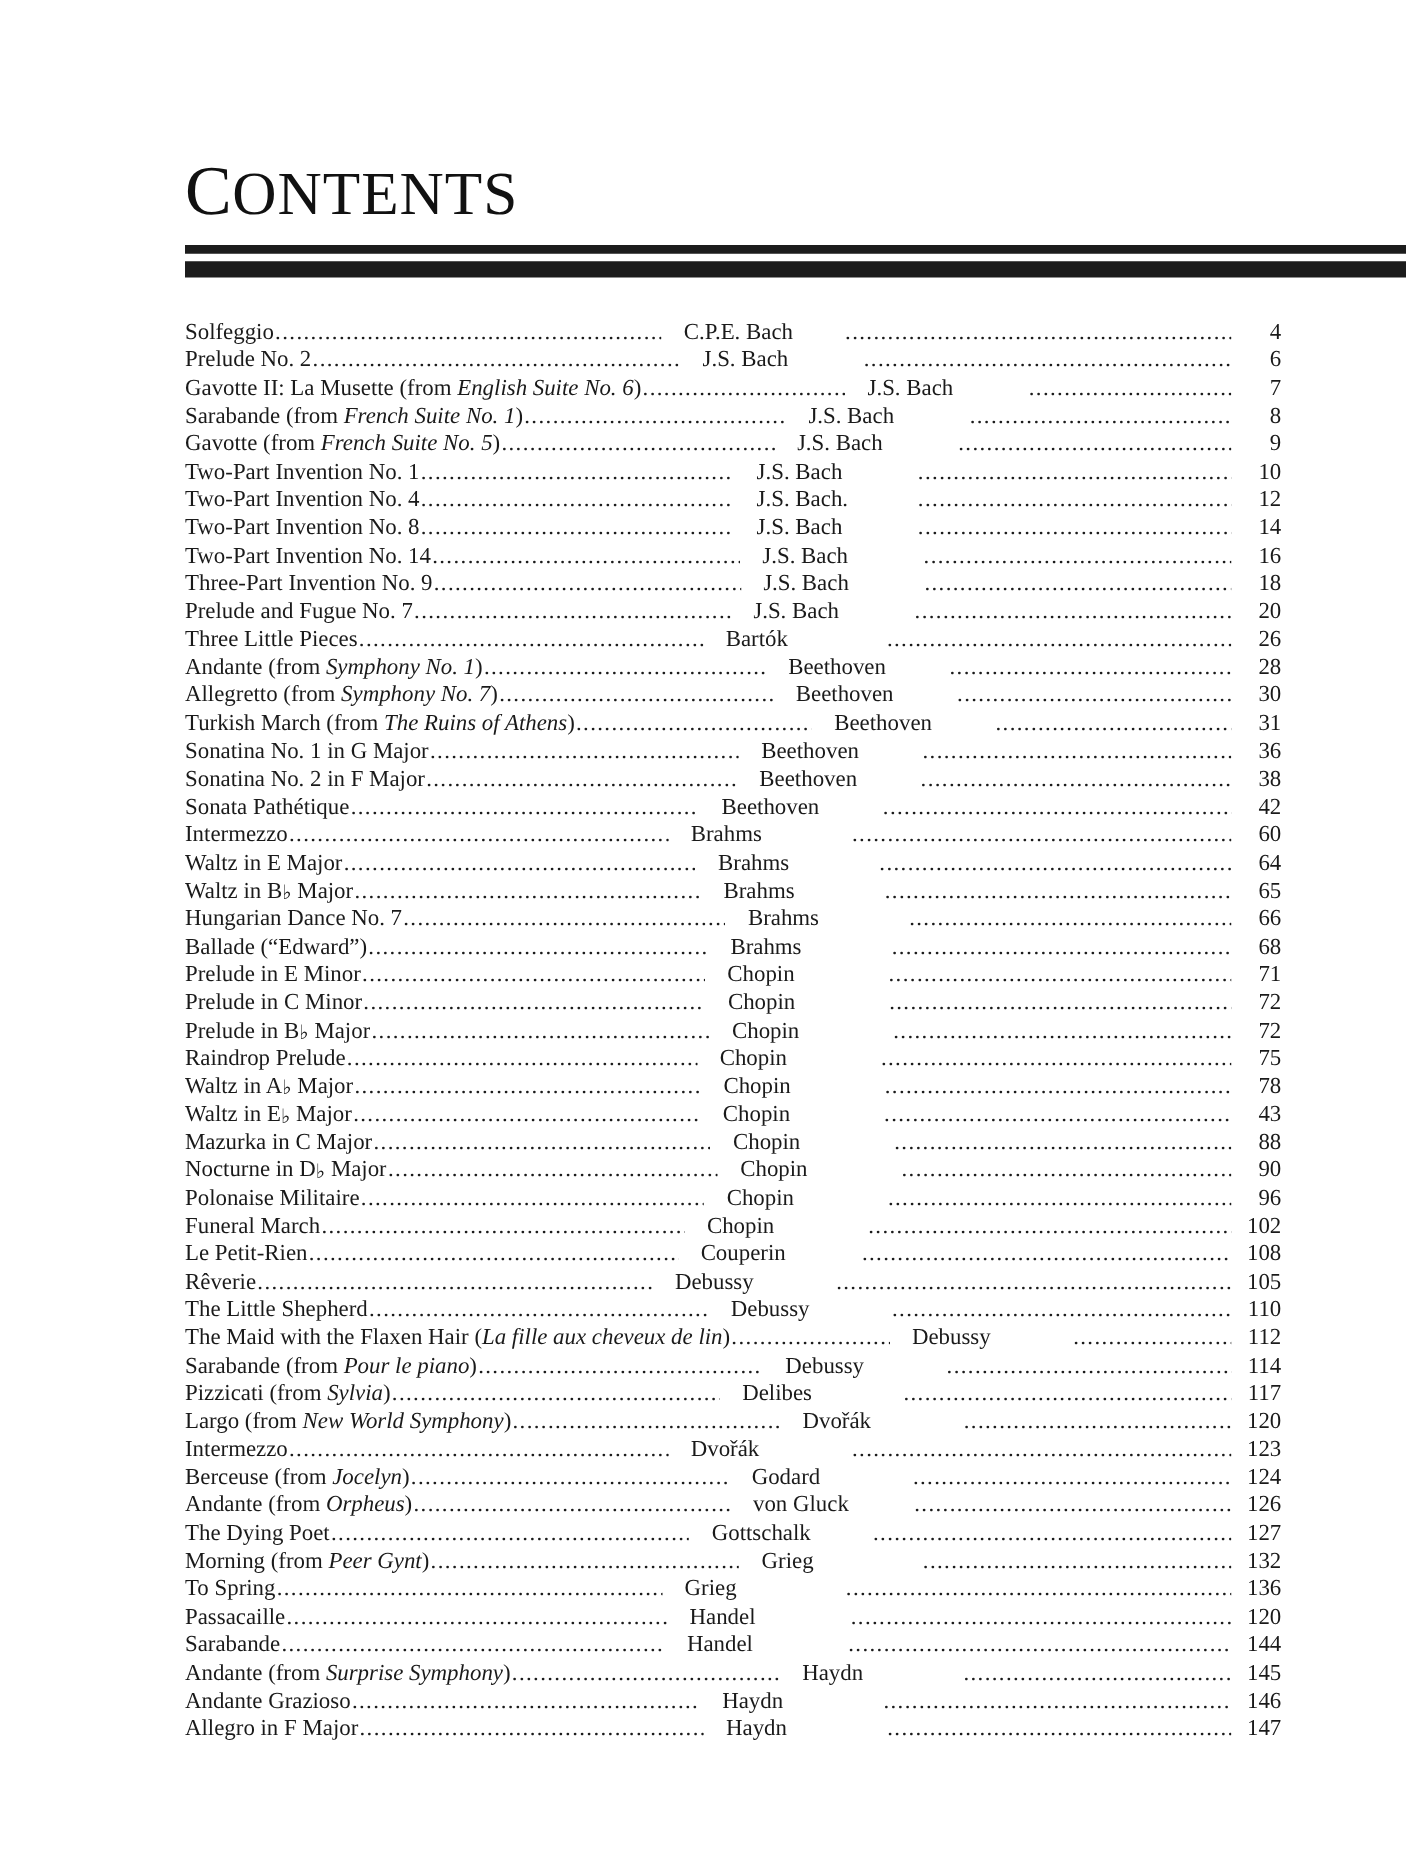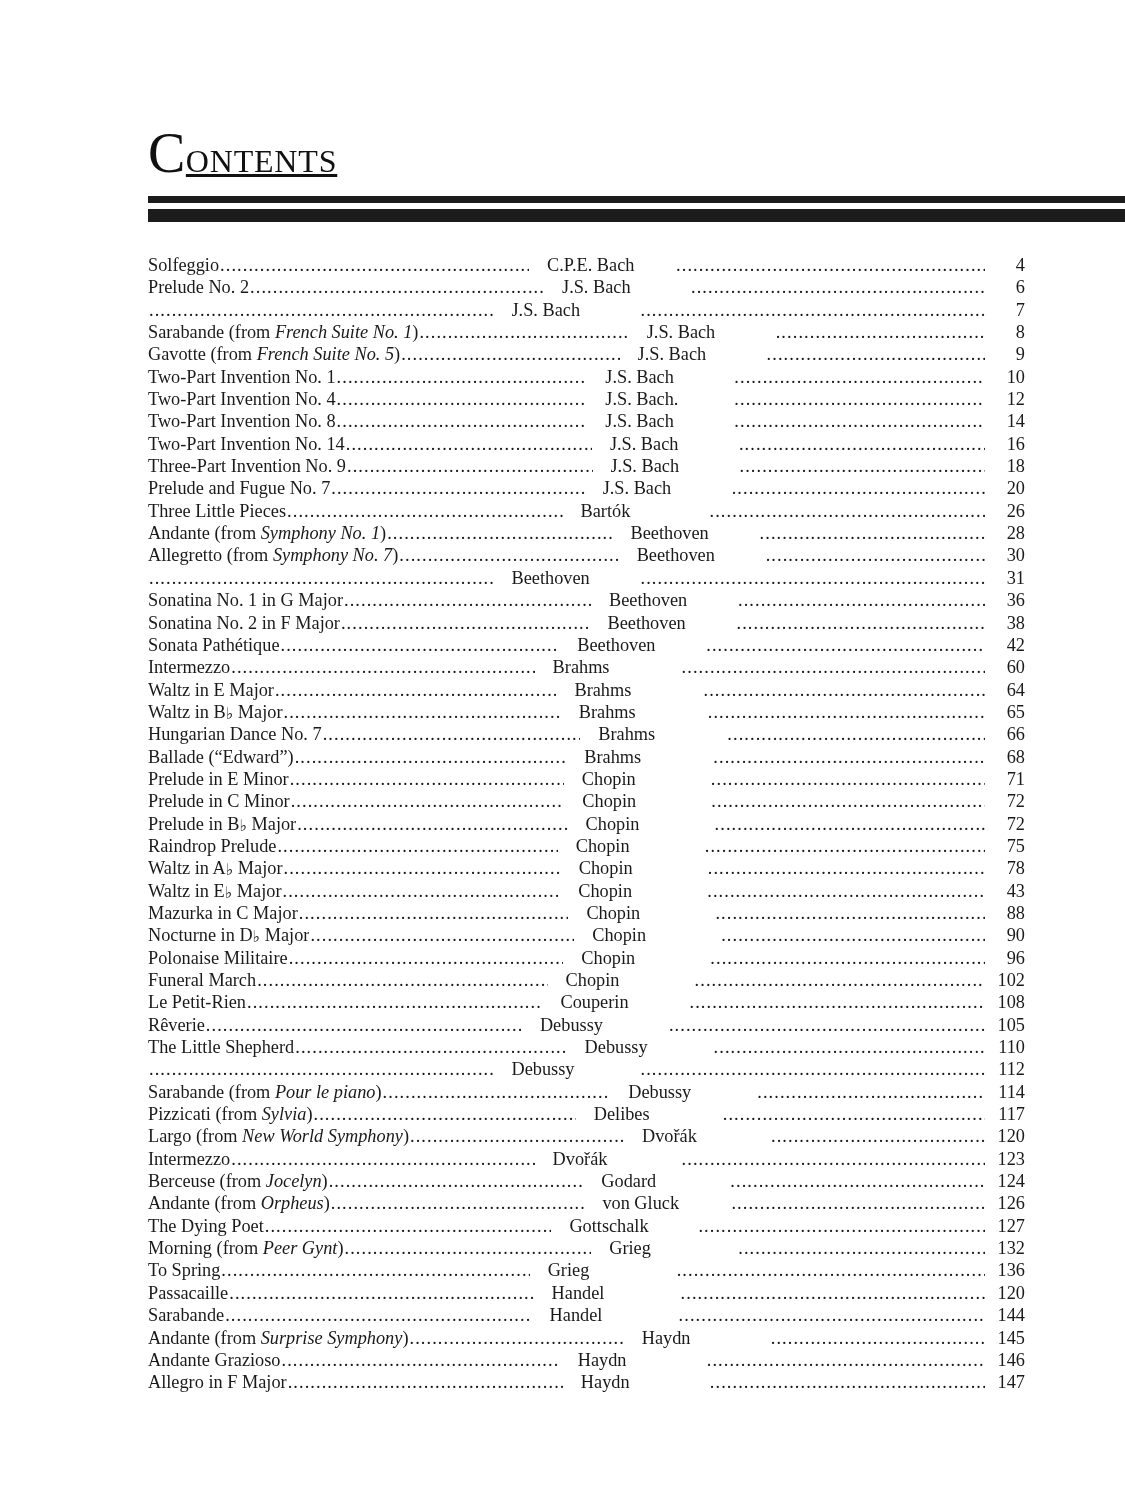--- a/index.html
+++ b/index.html
@@ -33,23 +33,22 @@
     line-height: 62px;
     letter-spacing: 0.5px;
     color: #111111;
     font-weight: 400;
     white-space: nowrap;
   }
   .toc-title .cap-first {
     font-size: 56px;
   }
   .toc-title .smallcaps {
-    font-size: 32px;
+    font-size: 49px;
     letter-spacing: 0.8px;
-    text-decoration: underline;
   }
 
   .rule-thin {
     position: absolute;
     left: 148px;
     top: 196px;
     width: 977px;
     height: 7px;
     background: #1c1c1c;
   }
@@ -153,20 +152,21 @@
         <span class="page-cell">4</span>
       </div>
       <div class="entry">
         <span class="title-cell">Prelude No. 2</span>
         <span class="lead-a">...................................................................................................................................................................................................................................................................</span>
         <span class="composer-cell">J.S. Bach</span>
         <span class="lead-b">...................................................................................................................................................................................................................................................................</span>
         <span class="page-cell">6</span>
       </div>
       <div class="entry">
+        <span class="title-cell">Gavotte II: La Musette (from <span class="it">English Suite No. 6</span><span>)</span></span>
         <span class="lead-a">...................................................................................................................................................................................................................................................................</span>
         <span class="composer-cell">J.S. Bach</span>
         <span class="lead-b">...................................................................................................................................................................................................................................................................</span>
         <span class="page-cell">7</span>
       </div>
       <div class="entry">
         <span class="title-cell">Sarabande (from <span class="it">French Suite No. 1</span><span>)</span></span>
         <span class="lead-a">...................................................................................................................................................................................................................................................................</span>
         <span class="composer-cell">J.S. Bach</span>
         <span class="lead-b">...................................................................................................................................................................................................................................................................</span>
@@ -236,20 +236,21 @@
         <span class="page-cell">28</span>
       </div>
       <div class="entry">
         <span class="title-cell">Allegretto (from <span class="it">Symphony No. 7</span><span>)</span></span>
         <span class="lead-a">...................................................................................................................................................................................................................................................................</span>
         <span class="composer-cell">Beethoven</span>
         <span class="lead-b">...................................................................................................................................................................................................................................................................</span>
         <span class="page-cell">30</span>
       </div>
       <div class="entry">
+        <span class="title-cell">Turkish March (from <span class="it">The Ruins of Athens</span><span>)</span></span>
         <span class="lead-a">...................................................................................................................................................................................................................................................................</span>
         <span class="composer-cell">Beethoven</span>
         <span class="lead-b">...................................................................................................................................................................................................................................................................</span>
         <span class="page-cell">31</span>
       </div>
       <div class="entry">
         <span class="title-cell">Sonatina No. 1 in G Major</span>
         <span class="lead-a">...................................................................................................................................................................................................................................................................</span>
         <span class="composer-cell">Beethoven</span>
         <span class="lead-b">...................................................................................................................................................................................................................................................................</span>
@@ -389,20 +390,21 @@
         <span class="page-cell">105</span>
       </div>
       <div class="entry">
         <span class="title-cell">The Little Shepherd</span>
         <span class="lead-a">...................................................................................................................................................................................................................................................................</span>
         <span class="composer-cell">Debussy</span>
         <span class="lead-b">...................................................................................................................................................................................................................................................................</span>
         <span class="page-cell">110</span>
       </div>
       <div class="entry">
+        <span class="title-cell">The Maid with the Flaxen Hair (<span class="it">La fille aux cheveux de lin</span><span>)</span></span>
         <span class="lead-a">...................................................................................................................................................................................................................................................................</span>
         <span class="composer-cell">Debussy</span>
         <span class="lead-b">...................................................................................................................................................................................................................................................................</span>
         <span class="page-cell">112</span>
       </div>
       <div class="entry">
         <span class="title-cell">Sarabande (from <span class="it">Pour le piano</span><span>)</span></span>
         <span class="lead-a">...................................................................................................................................................................................................................................................................</span>
         <span class="composer-cell">Debussy</span>
         <span class="lead-b">...................................................................................................................................................................................................................................................................</span>

